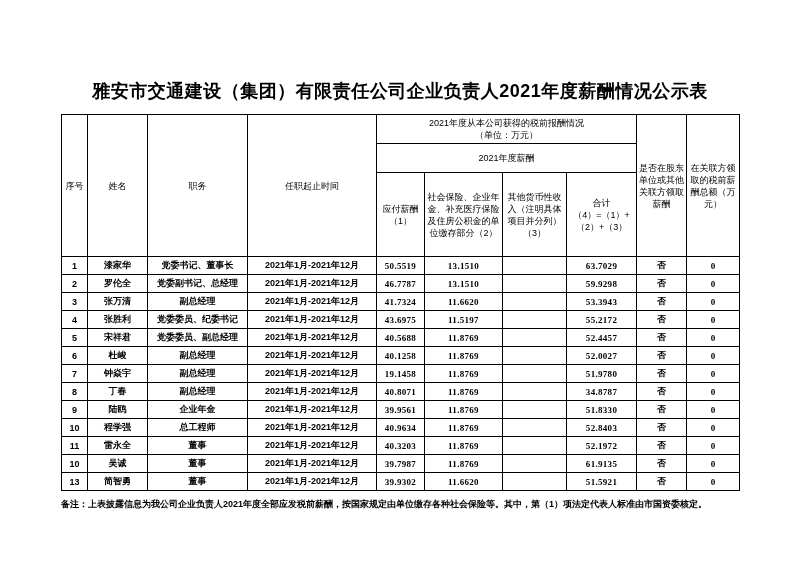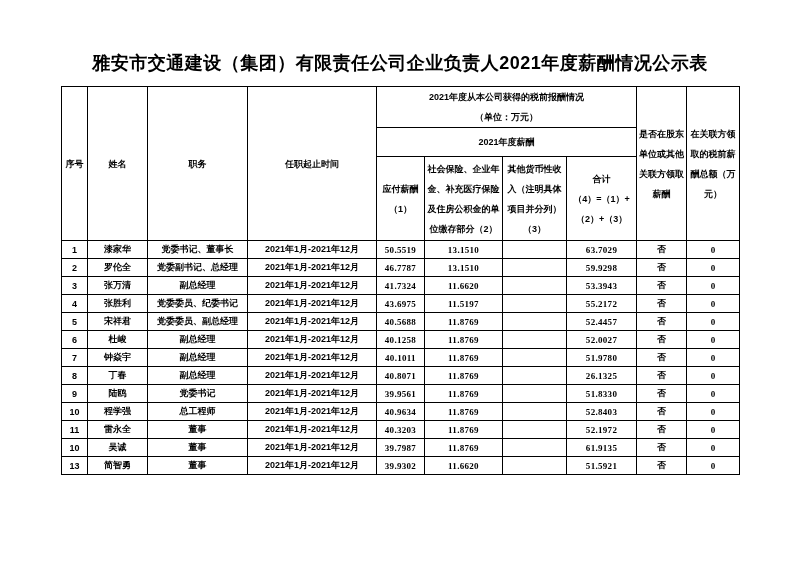--- a/index.html
+++ b/index.html
@@ -2,21 +2,21 @@
 <html><head>
 <meta charset="utf-8">
 <style>
   * { box-sizing: border-box; }
   html, body { margin: 0; padding: 0; background: #ffffff; }
   body {
     width: 800px; height: 561px; overflow: hidden;
     font-family: "Liberation Sans", sans-serif;
     color: #000;
   }
-  .page { width: 800px; height: 561px; padding-top: 50px; }
+  .page { width: 800px; height: 561px; padding-top: 78px; }
   .title {
     margin: 0 0 10px 0;
     text-align: center;
     font-size: 18px;
     font-weight: bold;
     letter-spacing: 0.5px;
     line-height: 26px;
     font-family: "Liberation Sans", sans-serif;
   }
   .content { width: 678px; margin: 0 auto; }
@@ -28,23 +28,23 @@
     font-weight: 600;
   }
   table.salary th, table.salary td {
     border: 1px solid #000;
     text-align: center;
     vertical-align: middle;
     padding: 0 1px;
     overflow: hidden;
   }
   table.salary th {
-    font-weight: bold;
+    font-weight: normal;
     white-space: pre-line;
-    line-height: 20px;
+    line-height: 12px;
   }
   tr.hr1 { height: 29px; }
   tr.hr2 { height: 29px; }
   tr.hr3 { height: 84px; }
   tbody tr.data-row { height: 18px; }
   td.num {
     font-family: "Liberation Serif", serif;
     font-weight: 600;
     letter-spacing: 0.3px;
   }
@@ -178,45 +178,45 @@
             <td class="num">52.0027</td>
             <td>否</td>
             <td class="num">0</td>
           </tr>
 
           <tr class="data-row">
             <td>7</td>
             <td>钟焱宇</td>
             <td>副总经理</td>
             <td>2021年1月-2021年12月</td>
-            <td class="num">40.1011</td>
+            <td class="num">19.1458</td>
             <td class="num">11.8769</td>
             <td class="num"></td>
             <td class="num">51.9780</td>
             <td>否</td>
             <td class="num">0</td>
           </tr>
 
           <tr class="data-row">
             <td>8</td>
             <td>丁春</td>
             <td>副总经理</td>
             <td>2021年1月-2021年12月</td>
             <td class="num">40.8071</td>
             <td class="num">11.8769</td>
             <td class="num"></td>
-            <td class="num">26.1325</td>
+            <td class="num">34.8787</td>
             <td>否</td>
             <td class="num">0</td>
           </tr>
 
           <tr class="data-row">
             <td>9</td>
             <td>陆鸥</td>
-            <td>党委书记</td>
+            <td>企业年金</td>
             <td>2021年1月-2021年12月</td>
             <td class="num">39.9561</td>
             <td class="num">11.8769</td>
             <td class="num"></td>
             <td class="num">51.8330</td>
             <td>否</td>
             <td class="num">0</td>
           </tr>
 
           <tr class="data-row">
@@ -267,14 +267,15 @@
             <td class="num">11.6620</td>
             <td class="num"></td>
             <td class="num">51.5921</td>
             <td>否</td>
             <td class="num">0</td>
           </tr>
 
       </tbody>
     </table>
 
+    <p class="footnote">备注：上表披露信息为我公司企业负责人2021年度全部应发税前薪酬，按国家规定由单位缴存各种社会保险等。其中，第（1）项法定代表人标准由市国资委核定。</p>
   </div>
 </div>
 
 </body></html>

